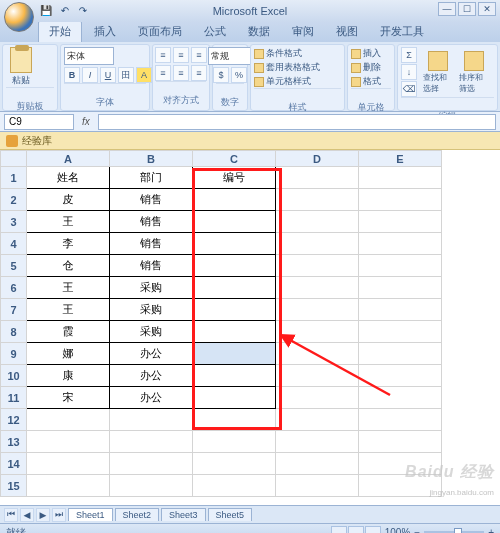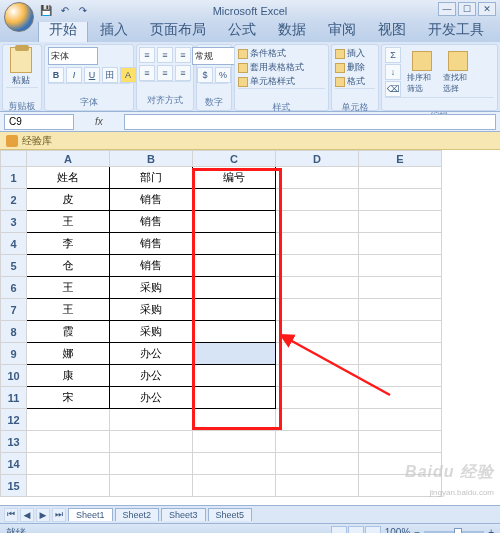--- a/index.html
+++ b/index.html
@@ -9,41 +9,41 @@
 .titlebar { height: 22px; background: linear-gradient(#e4ecf7,#cad9ee); display: flex; align-items: center; justify-content: center; position: relative; }
 .office-btn { position: absolute; left: 4px; top: 2px; width: 30px; height: 30px; border-radius: 50%; background: radial-gradient(circle at 30% 30%,#fff,#f8b84a 40%,#3b73b9 70%); border: 1px solid #7a7a7a; z-index: 10; }
 .qat { position: absolute; left: 40px; top: 3px; display: flex; gap: 4px; }
 .qat span { width: 14px; height: 14px; display: inline-flex; align-items: center; justify-content: center; color: #2a4e7a; font-size: 10px; }
 .title-text { font-size: 11px; color: #3b5a82; }
 .win-controls { position: absolute; right: 4px; top: 2px; display: flex; gap: 2px; }
 .win-controls span { width: 18px; height: 14px; background: #e8eef8; border: 1px solid #9bb3d4; display: flex; align-items: center; justify-content: center; font-size: 9px; color: #3b5a82; cursor: pointer; }
 
 
 .tabs { height: 20px; display: flex; align-items: flex-end; padding-left: 38px; gap: 2px; background: linear-gradient(#cad9ee,#bcd0ea); }
-.tab { padding: 3px 10px; font-size: 14px; color: #3b5a82; cursor: pointer; border-radius: 3px 3px 0 0; margin-top: 26px; }
+.tab { padding: 3px 10px; font-size: 11px; color: #3b5a82; cursor: pointer; border-radius: 3px 3px 0 0; margin-top: 26px; }
 .tab.active { background: #e8f0fb; border: 1px solid #9bb3d4; border-bottom: none; }
 
 
 .ribbon { height: 70px; background: #dbe7f6; border-bottom: 1px solid #9bb3d4; display: flex; padding: 2px 2px 0 2px; gap: 2px; }
 .group { background: #e8f0fb; border: 1px solid #c7d8ef; border-radius: 3px; display: flex; flex-direction: column; justify-content: space-between; padding: 2px 3px 0 3px; }
 .group-body { flex: 1; display: flex; align-items: center; gap: 3px; }
 .group-label { font-size: 9px; color: #5a7aa6; text-align: center; padding: 12px 0; border-top: 1px solid #d0ddef; }
 .big-btn { width: 30px; display: flex; flex-direction: column; align-items: center; gap: 1px; font-size: 9px; color: #3b5a82; }
 .big-btn .ico { width: 20px; height: 20px; background: #f5d78a; border: 1px solid #c9a657; }
 .paste-ico { width: 22px; height: 26px; background: #f8e6b0; border: 1px solid #c9a657; position: relative; }
 .paste-ico::before { content:""; position:absolute; top:-3px; left:4px; width:14px; height:6px; background:#c9a657; border-radius:2px; }
 .mini-row { display: flex; gap: 2px; }
 .mini { width: 16px; height: 16px; background: #f7fafd; border: 1px solid #c7d8ef; display: flex; align-items: center; justify-content: center; font-size: 9px; color: #3b5a82; }
 .font-sel { width: 50px; height: 16px; background: #fff; border: 1px solid #9bb3d4; font-size: 9px; padding: 8px 2px; color: #333; display:flex; align-items:center; }
 .side-list { display: flex; flex-direction: column; gap: 1px; font-size: 9px; color: #3b5a82; }
 .side-list div { display: flex; align-items: center; gap: 2px; white-space: nowrap; }
 .side-list .sico { width: 10px; height: 10px; background: #f5d78a; border: 1px solid #c9a657; }
 
 
-.fbar-row { height: 20px; background: #e8f0fb; border-bottom: 1px solid #9bb3d4; display: flex; align-items: center; padding: 0 4px; gap: 21px; }
+.fbar-row { height: 20px; background: #e8f0fb; border-bottom: 1px solid #9bb3d4; display: flex; align-items: center; padding: 0 4px; gap: 8px; }
 .namebox { width: 70px; height: 16px; background: #fff; border: 1px solid #9bb3d4; font-size: 10px; padding: 0 4px; display: flex; align-items: center; }
 .fx { font-style: italic; color: #555; font-size: 10px; }
 .formula-input { flex: 1; height: 16px; background: #fff; border: 1px solid #9bb3d4; }
 
 
 .secbar { height: 18px; background: #f7e7b3; border-bottom: 1px solid #d6c27a; display: flex; align-items: center; padding: 0 6px; font-size: 10px; color: #6a5a20; gap: 4px; }
 .secbar .shield { width: 12px; height: 12px; background: #e6a23c; border-radius: 2px; }
 
 
 .sheet-wrap { position: relative; height: 355px; background: #fff; overflow: hidden; }
@@ -102,21 +102,21 @@
   <div class="tab">插入</div>
   <div class="tab">页面布局</div>
   <div class="tab">公式</div>
   <div class="tab">数据</div>
   <div class="tab">审阅</div>
   <div class="tab">视图</div>
   <div class="tab">开发工具</div>
 </div>
 
 <div class="ribbon">
-  <div class="group" style="width:40px">
+  <div class="group" style="width:56px">
     <div class="group-body">
         <div class="big-btn">
           <div class="paste-ico"></div>
           <span>粘贴</span>
         </div>
       </div>
     <div class="group-label">剪贴板</div>
   </div>
   <div class="group" style="width:90px">
     <div class="group-body" style="flex-direction:column;align-items:flex-start;gap:2px">
@@ -204,25 +204,25 @@
   </div>
   <div class="group" style="flex:1">
     <div class="group-body" style="gap:6px">
       <div style="display:flex;flex-direction:column;gap:1px">
         <div class="mini">Σ</div>
         <div class="mini">↓</div>
         <div class="mini">⌫</div>
       </div>
       <div class="big-btn">
           <div class="ico"></div>
-          <span style="font-size:8px">排序和筛选</span>
+          <span style="font-size:8px">查找和选择</span>
         </div>
       <div class="big-btn">
           <div class="ico"></div>
-          <span style="font-size:8px">查找和选择</span>
+          <span style="font-size:8px">排序和筛选</span>
         </div>
     </div>
     <div class="group-label">编辑</div>
   </div>
 </div>
 
 <div class="fbar-row">
   <div class="namebox">C9</div>
   <span class="fx">fx</span>
   <div class="formula-input"></div>

